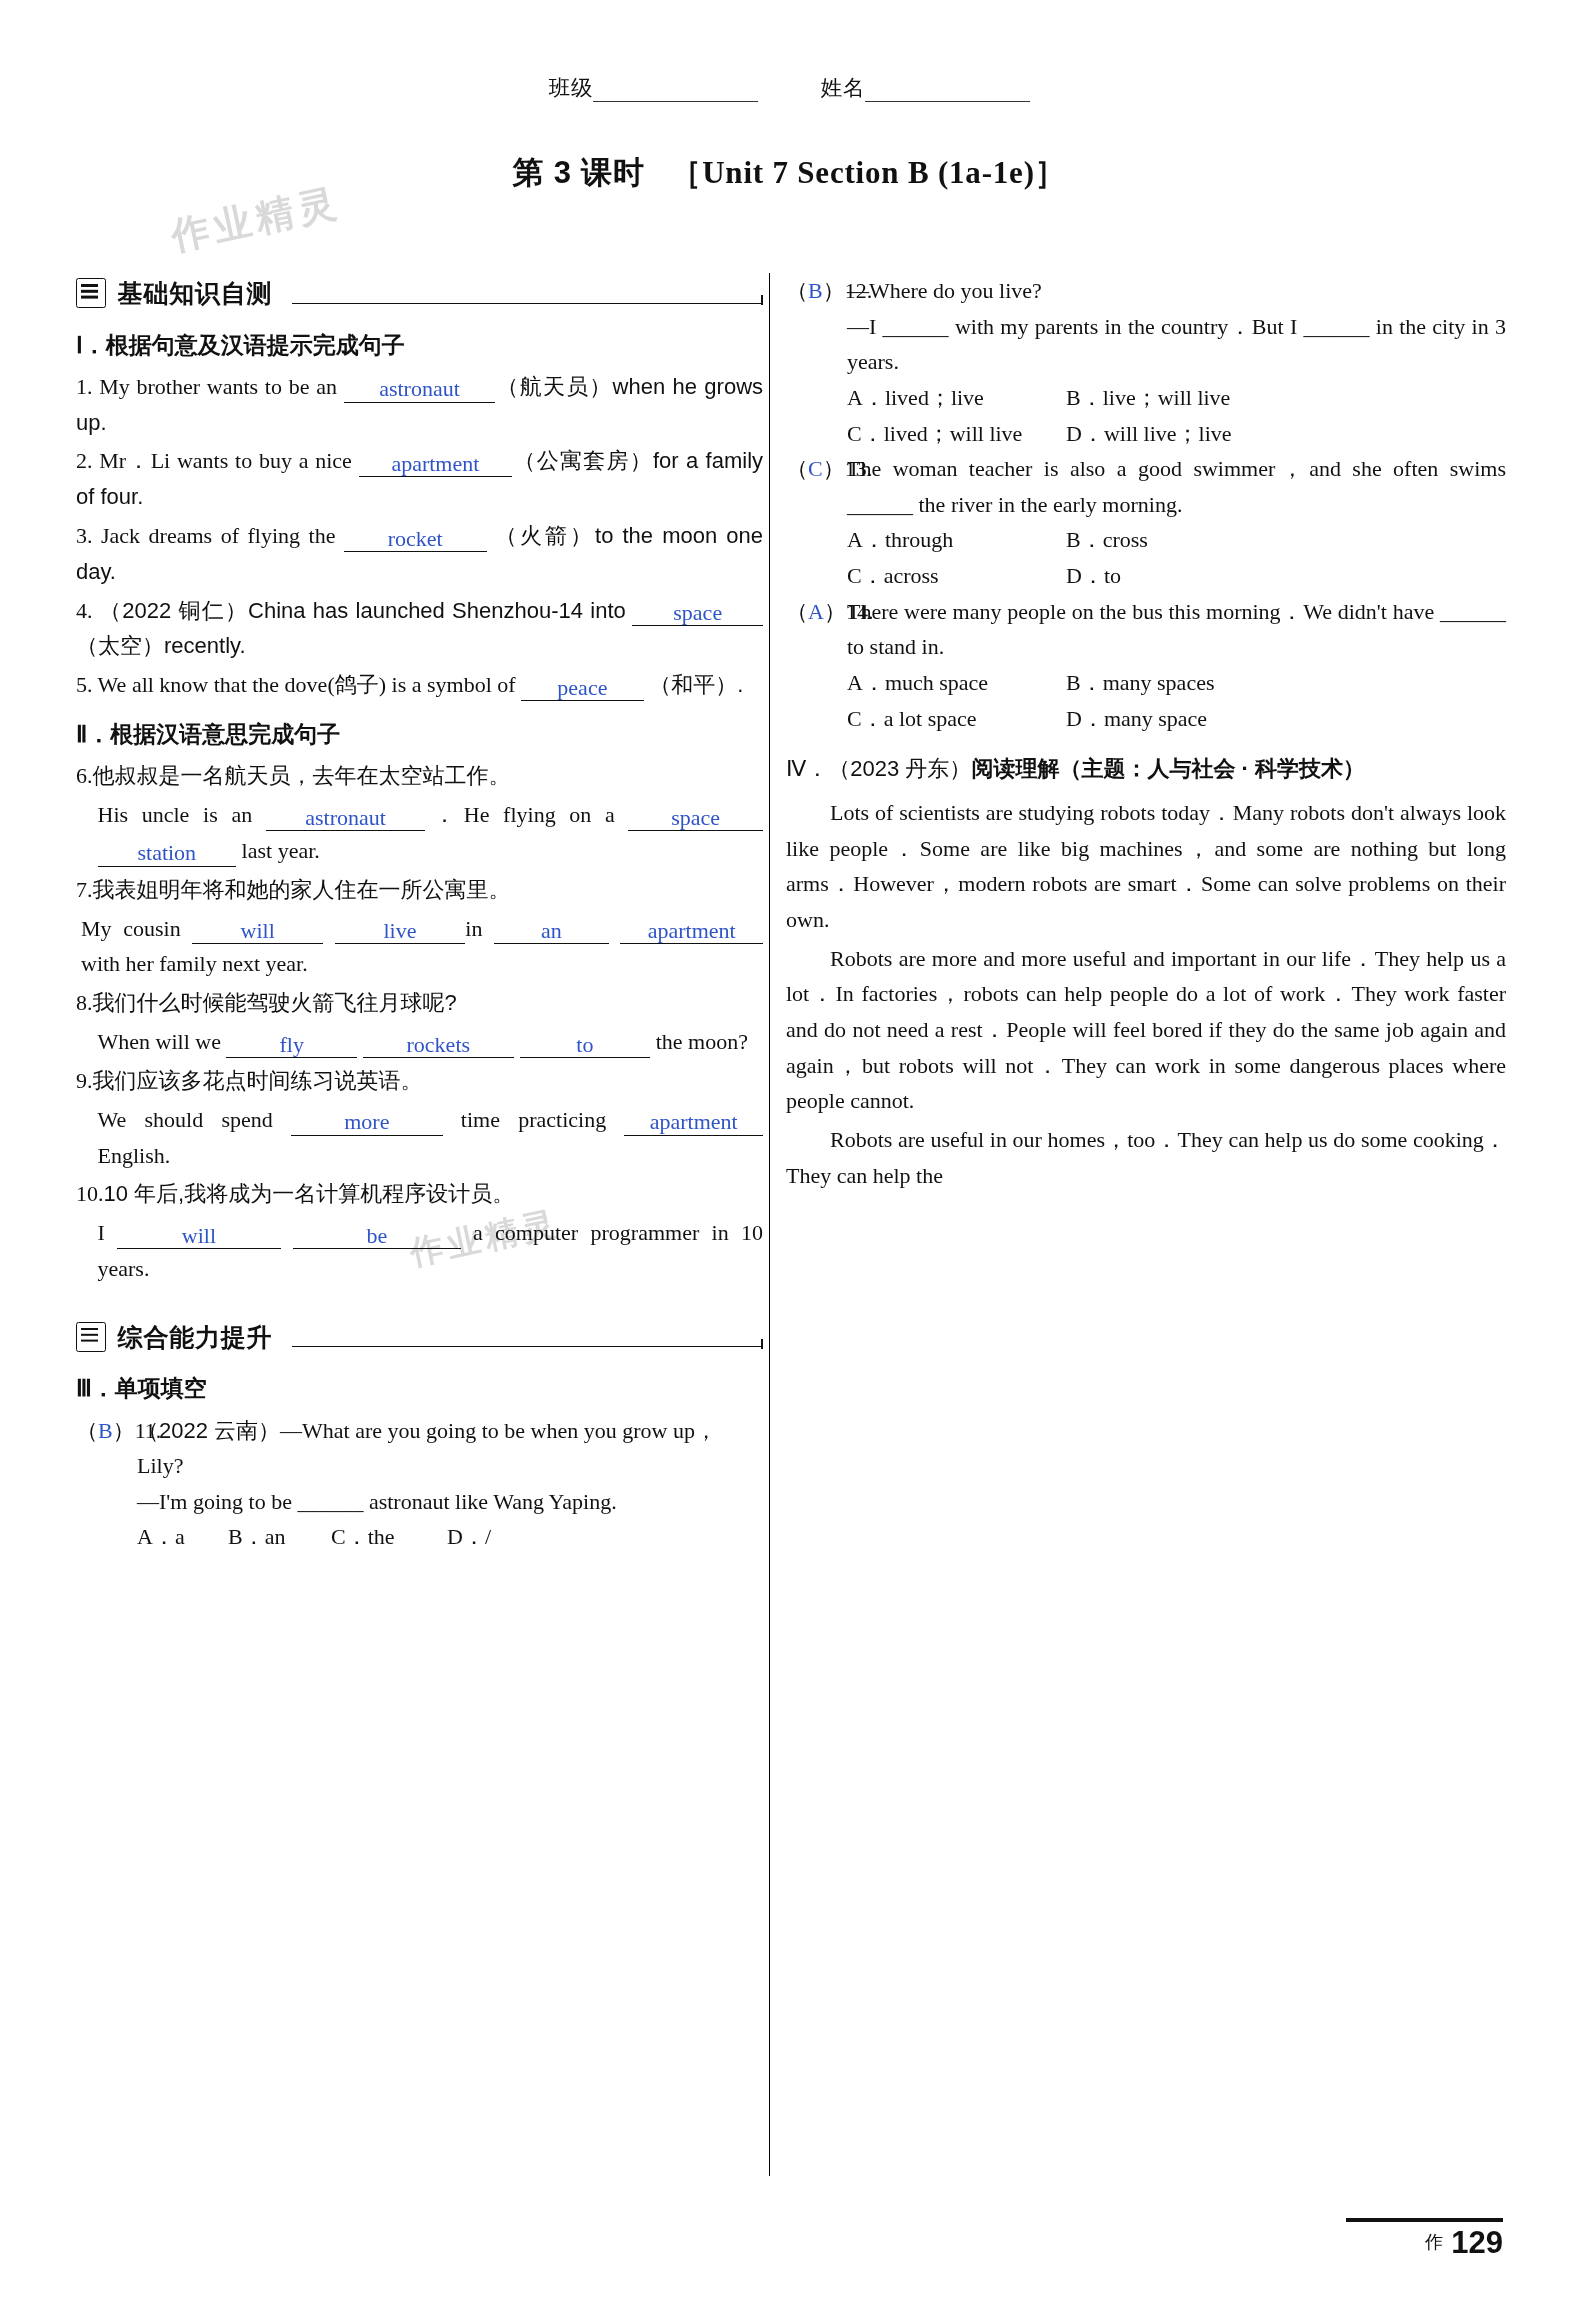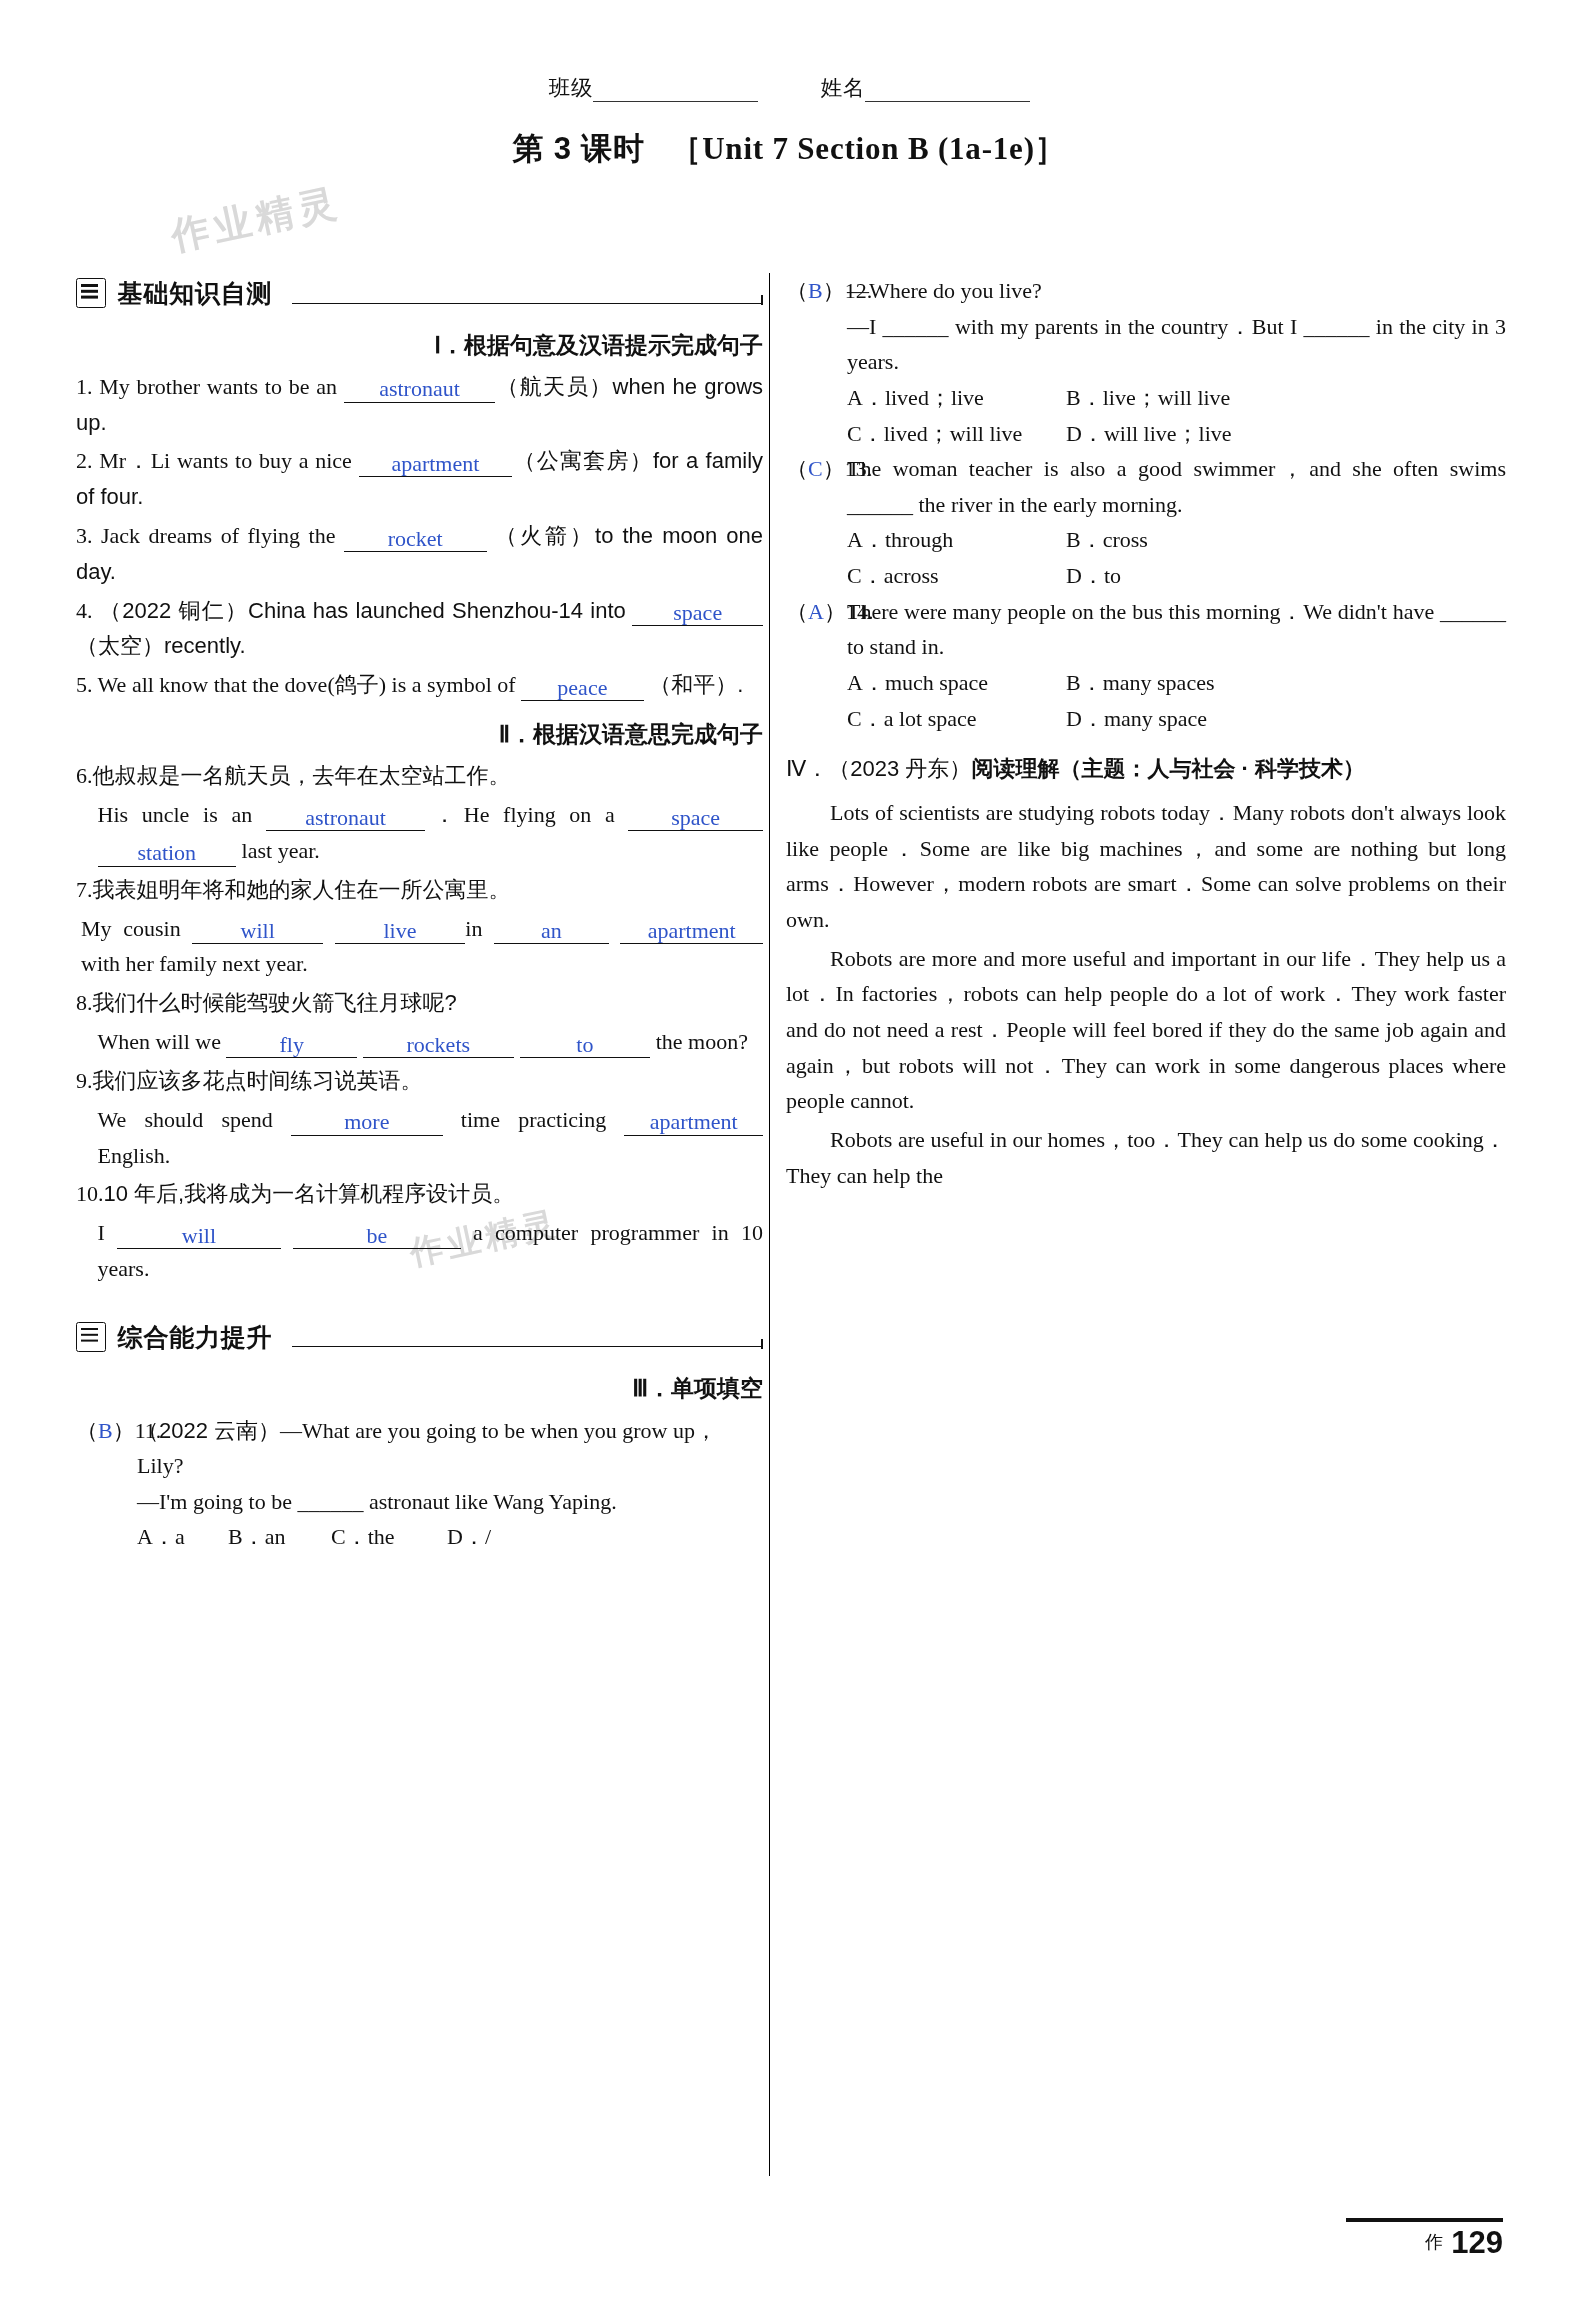--- a/index.html
+++ b/index.html
@@ -22,21 +22,21 @@
     font-size:21.5px;
     letter-spacing:0.8px;
   }
   .header .blank{
     display:inline-block;border-bottom:1.2px solid #333;
     height:18px;vertical-align:bottom;
   }
   .header .gap{display:inline-block;width:50px;}
   
   .title{
-    position:absolute;top:128px;left:0;width:1579px;
+    position:absolute;top:152px;left:0;width:1579px;
     text-align:center;
     font-size:31px;font-weight:bold;
     letter-spacing:0.8px;
   }
   .title .unit{font-weight:bold;}
   
   .wm{
     position:absolute;
     color:#d9d9d9;
     font-family:"Liberation Sans", sans-serif;
@@ -88,21 +88,21 @@
   }
   .subhead{
     font-family:"Liberation Sans", sans-serif;
     font-weight:bold;font-size:23px;
     margin:13.2px 0 5px 0;
   }
   .q{
     margin:0 0 3.3px 0;
     text-align:justify;
   }
-  .cn{font-family:"Liberation Sans", sans-serif;text-align:right;}
+  .cn{font-family:"Liberation Sans", sans-serif;}
   
   .ans{
     display:inline-block;
     border-bottom:1.3px solid #111;
     color:#2f54c9;
     text-align:center;
     font-family:"Liberation Serif", serif;
     padding:0 3.3px;
     line-height:1.15;
     position:relative;

